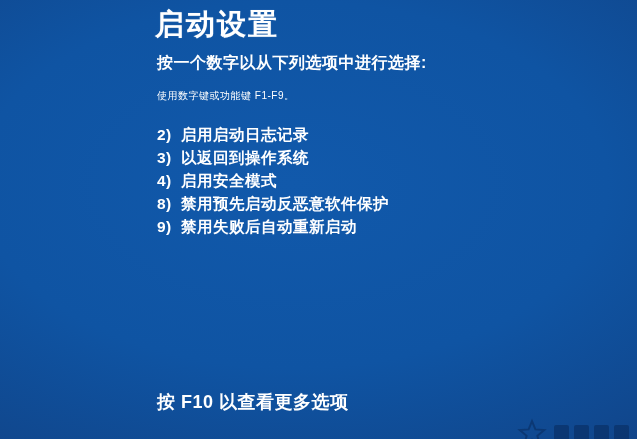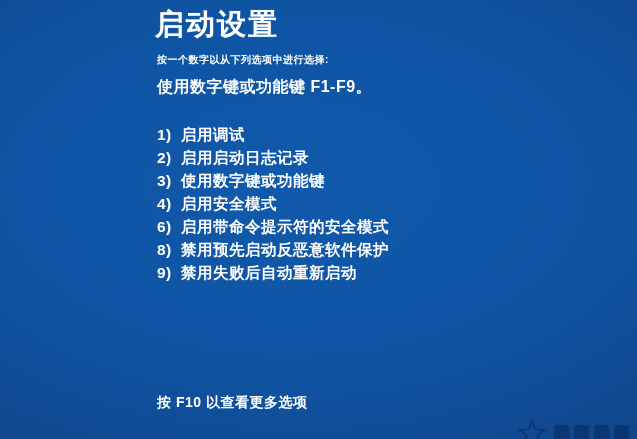--- a/index.html
+++ b/index.html
@@ -35,31 +35,31 @@
     font-size: 29px;
     font-weight: 700;
     letter-spacing: 2px;
     white-space: nowrap;
     text-shadow: 0 0 1px rgba(255,255,255,0.4);
   }
   .subtitle {
     position: absolute;
     top: 53px;
     left: 2px;
-    font-size: 10px;
+    font-size: 16px;
     font-weight: 700;
     letter-spacing: 0.5px;
     white-space: nowrap;
   }
   .hint {
     position: absolute;
-    top: 77px;
+    top: 89px;
     left: 2px;
-    font-size: 16px;
-    font-weight: 700;
+    font-size: 10px;
+    font-weight: 400;
     letter-spacing: 0.5px;
     white-space: nowrap;
   }
   .options {
     position: absolute;
     top: 123px;
     left: 2px;
     list-style: none;
   }
   .option {
@@ -75,21 +75,21 @@
     min-width: 24px;
   }
   .footer {
     position: absolute;
     top: 391px;
     left: 2px;
   }
   .footer-line {
     height: 23px;
     line-height: 23px;
-    font-size: 14px;
+    font-size: 18px;
     font-weight: 700;
     letter-spacing: 0.5px;
     white-space: nowrap;
   }
   .watermark {
     position: absolute;
     right: 8px;
     bottom: -9px;
     display: flex;
     align-items: center;
@@ -114,33 +114,27 @@
   <div class="content">
 
     <h1 class="title">启动设置</h1>
 
     <p class="subtitle">按一个数字以从下列选项中进行选择:</p>
 
     <p class="hint">使用数字键或功能键 F1-F9。</p>
 
     <ul class="options">
       <li class="option">
-        <span class="num">1)</span><span>启用调试</span>
-      </li>
-      <li class="option">
         <span class="num">2)</span><span>启用启动日志记录</span>
       </li>
       <li class="option">
-        <span class="num">3)</span><span>使用数字键或功能键</span>
+        <span class="num">3)</span><span>以返回到操作系统</span>
       </li>
       <li class="option">
         <span class="num">4)</span><span>启用安全模式</span>
-      </li>
-      <li class="option">
-        <span class="num">6)</span><span>启用带命令提示符的安全模式</span>
       </li>
       <li class="option">
         <span class="num">8)</span><span>禁用预先启动反恶意软件保护</span>
       </li>
       <li class="option">
         <span class="num">9)</span><span>禁用失败后自动重新启动</span>
       </li>
     </ul>
 
     <div class="footer">

